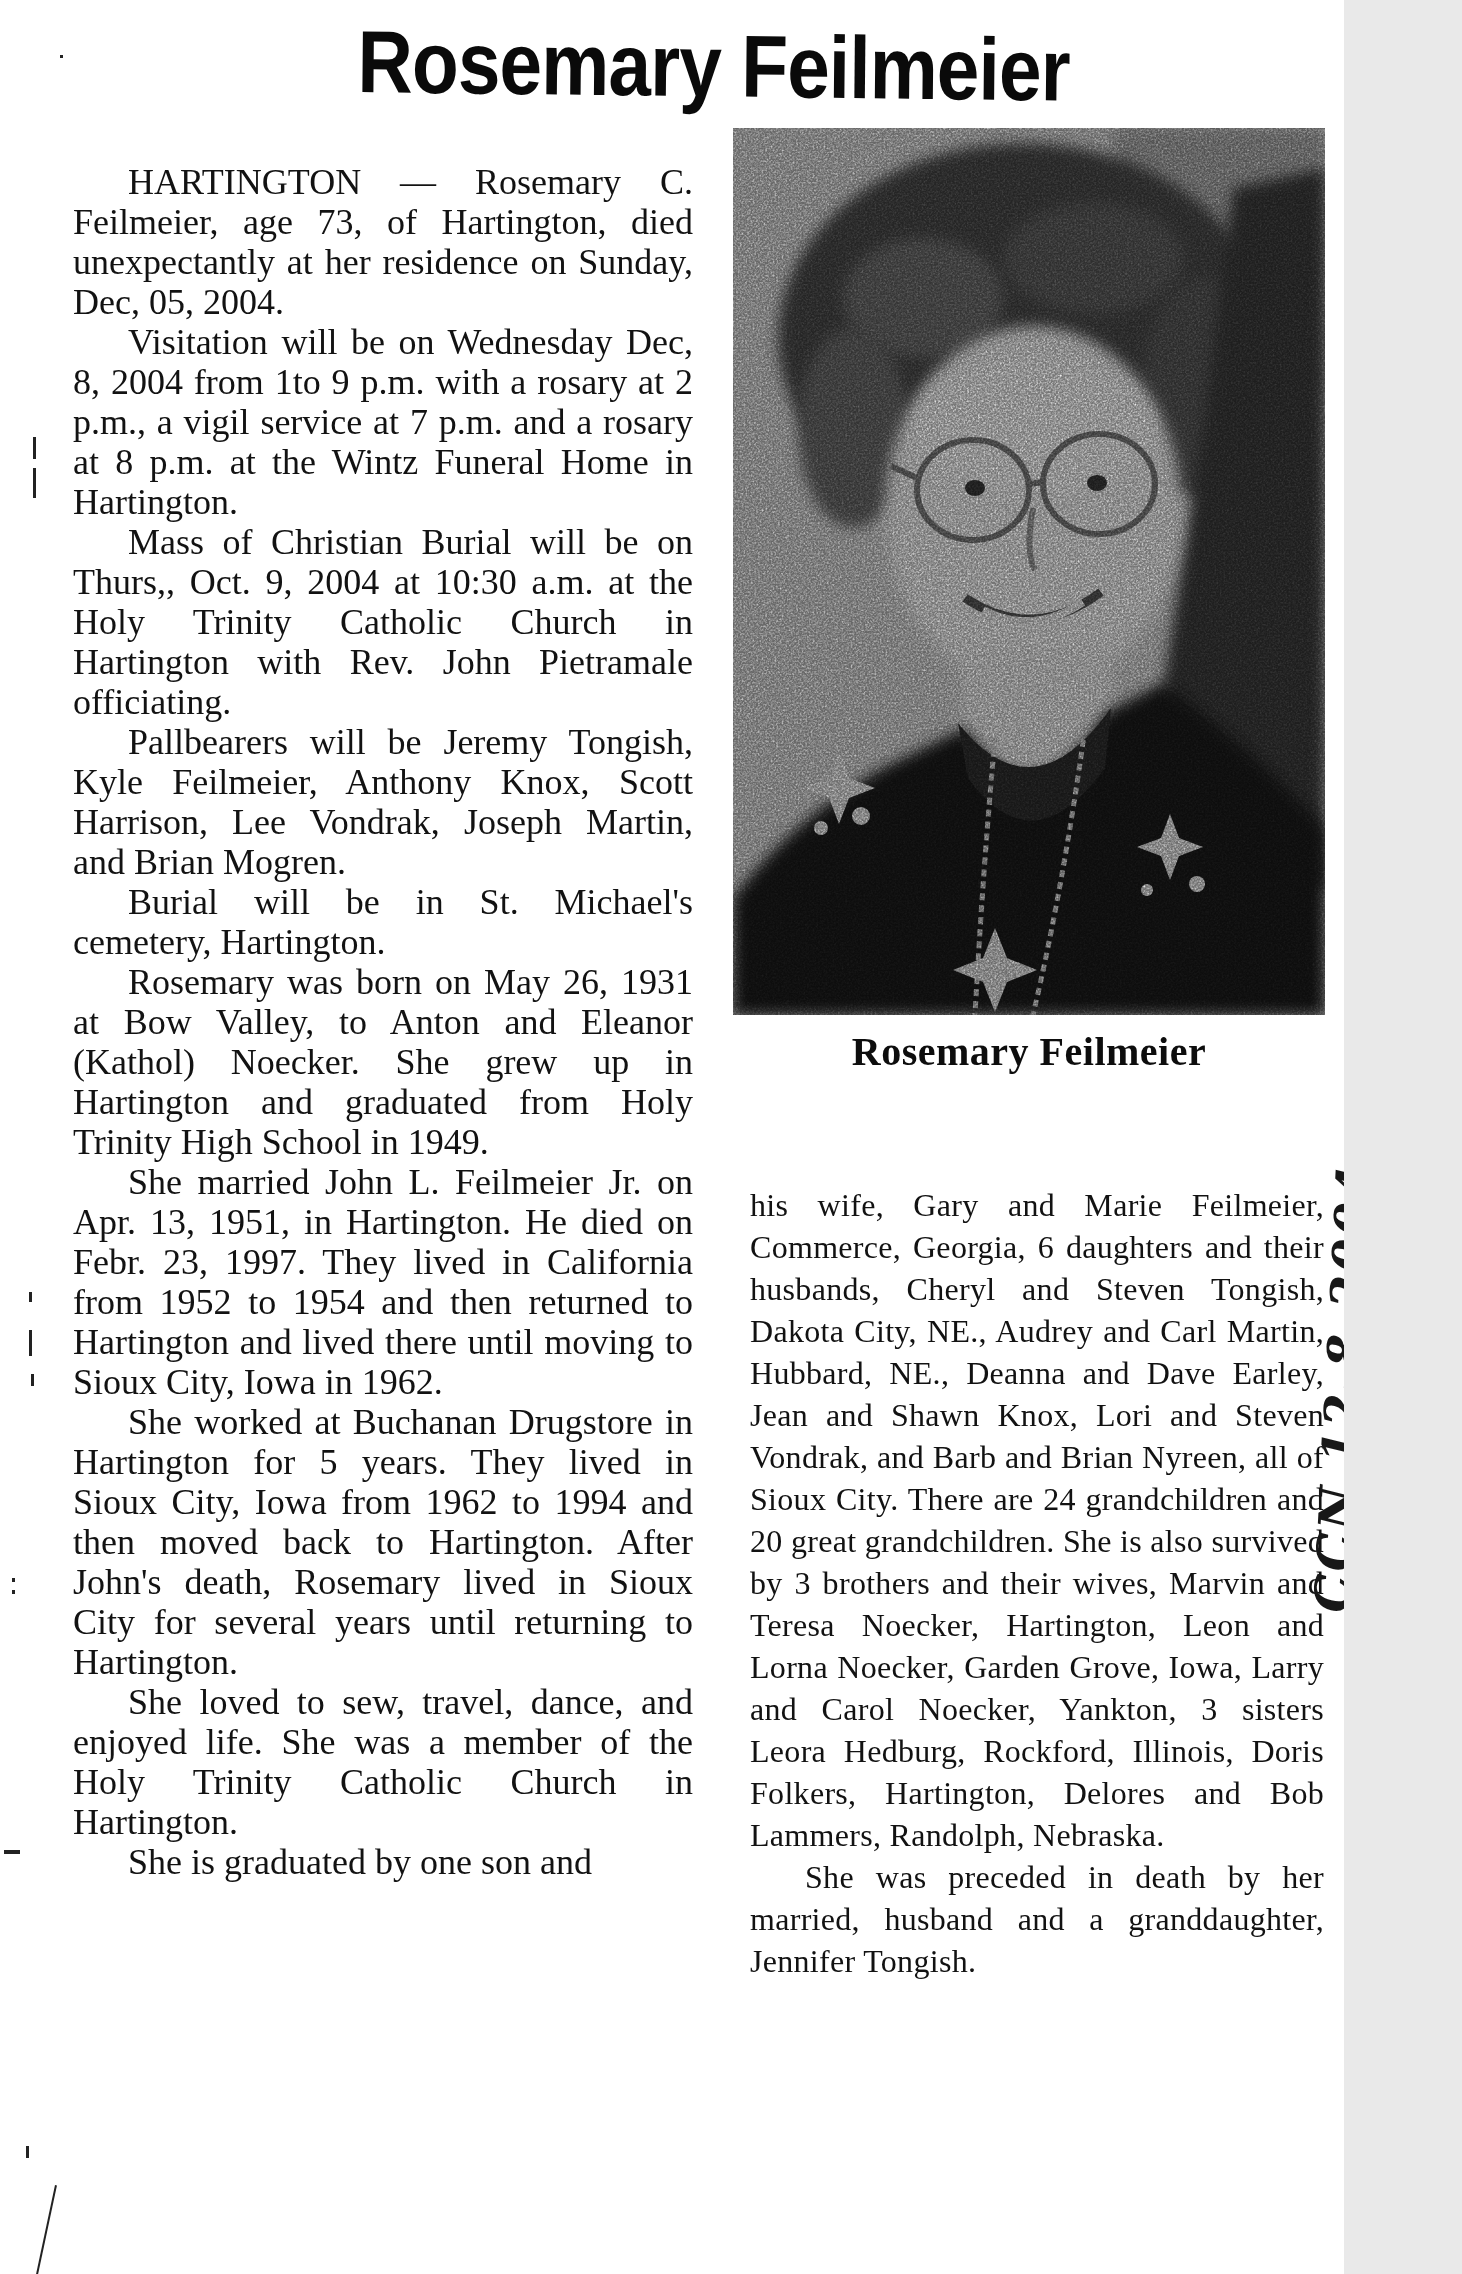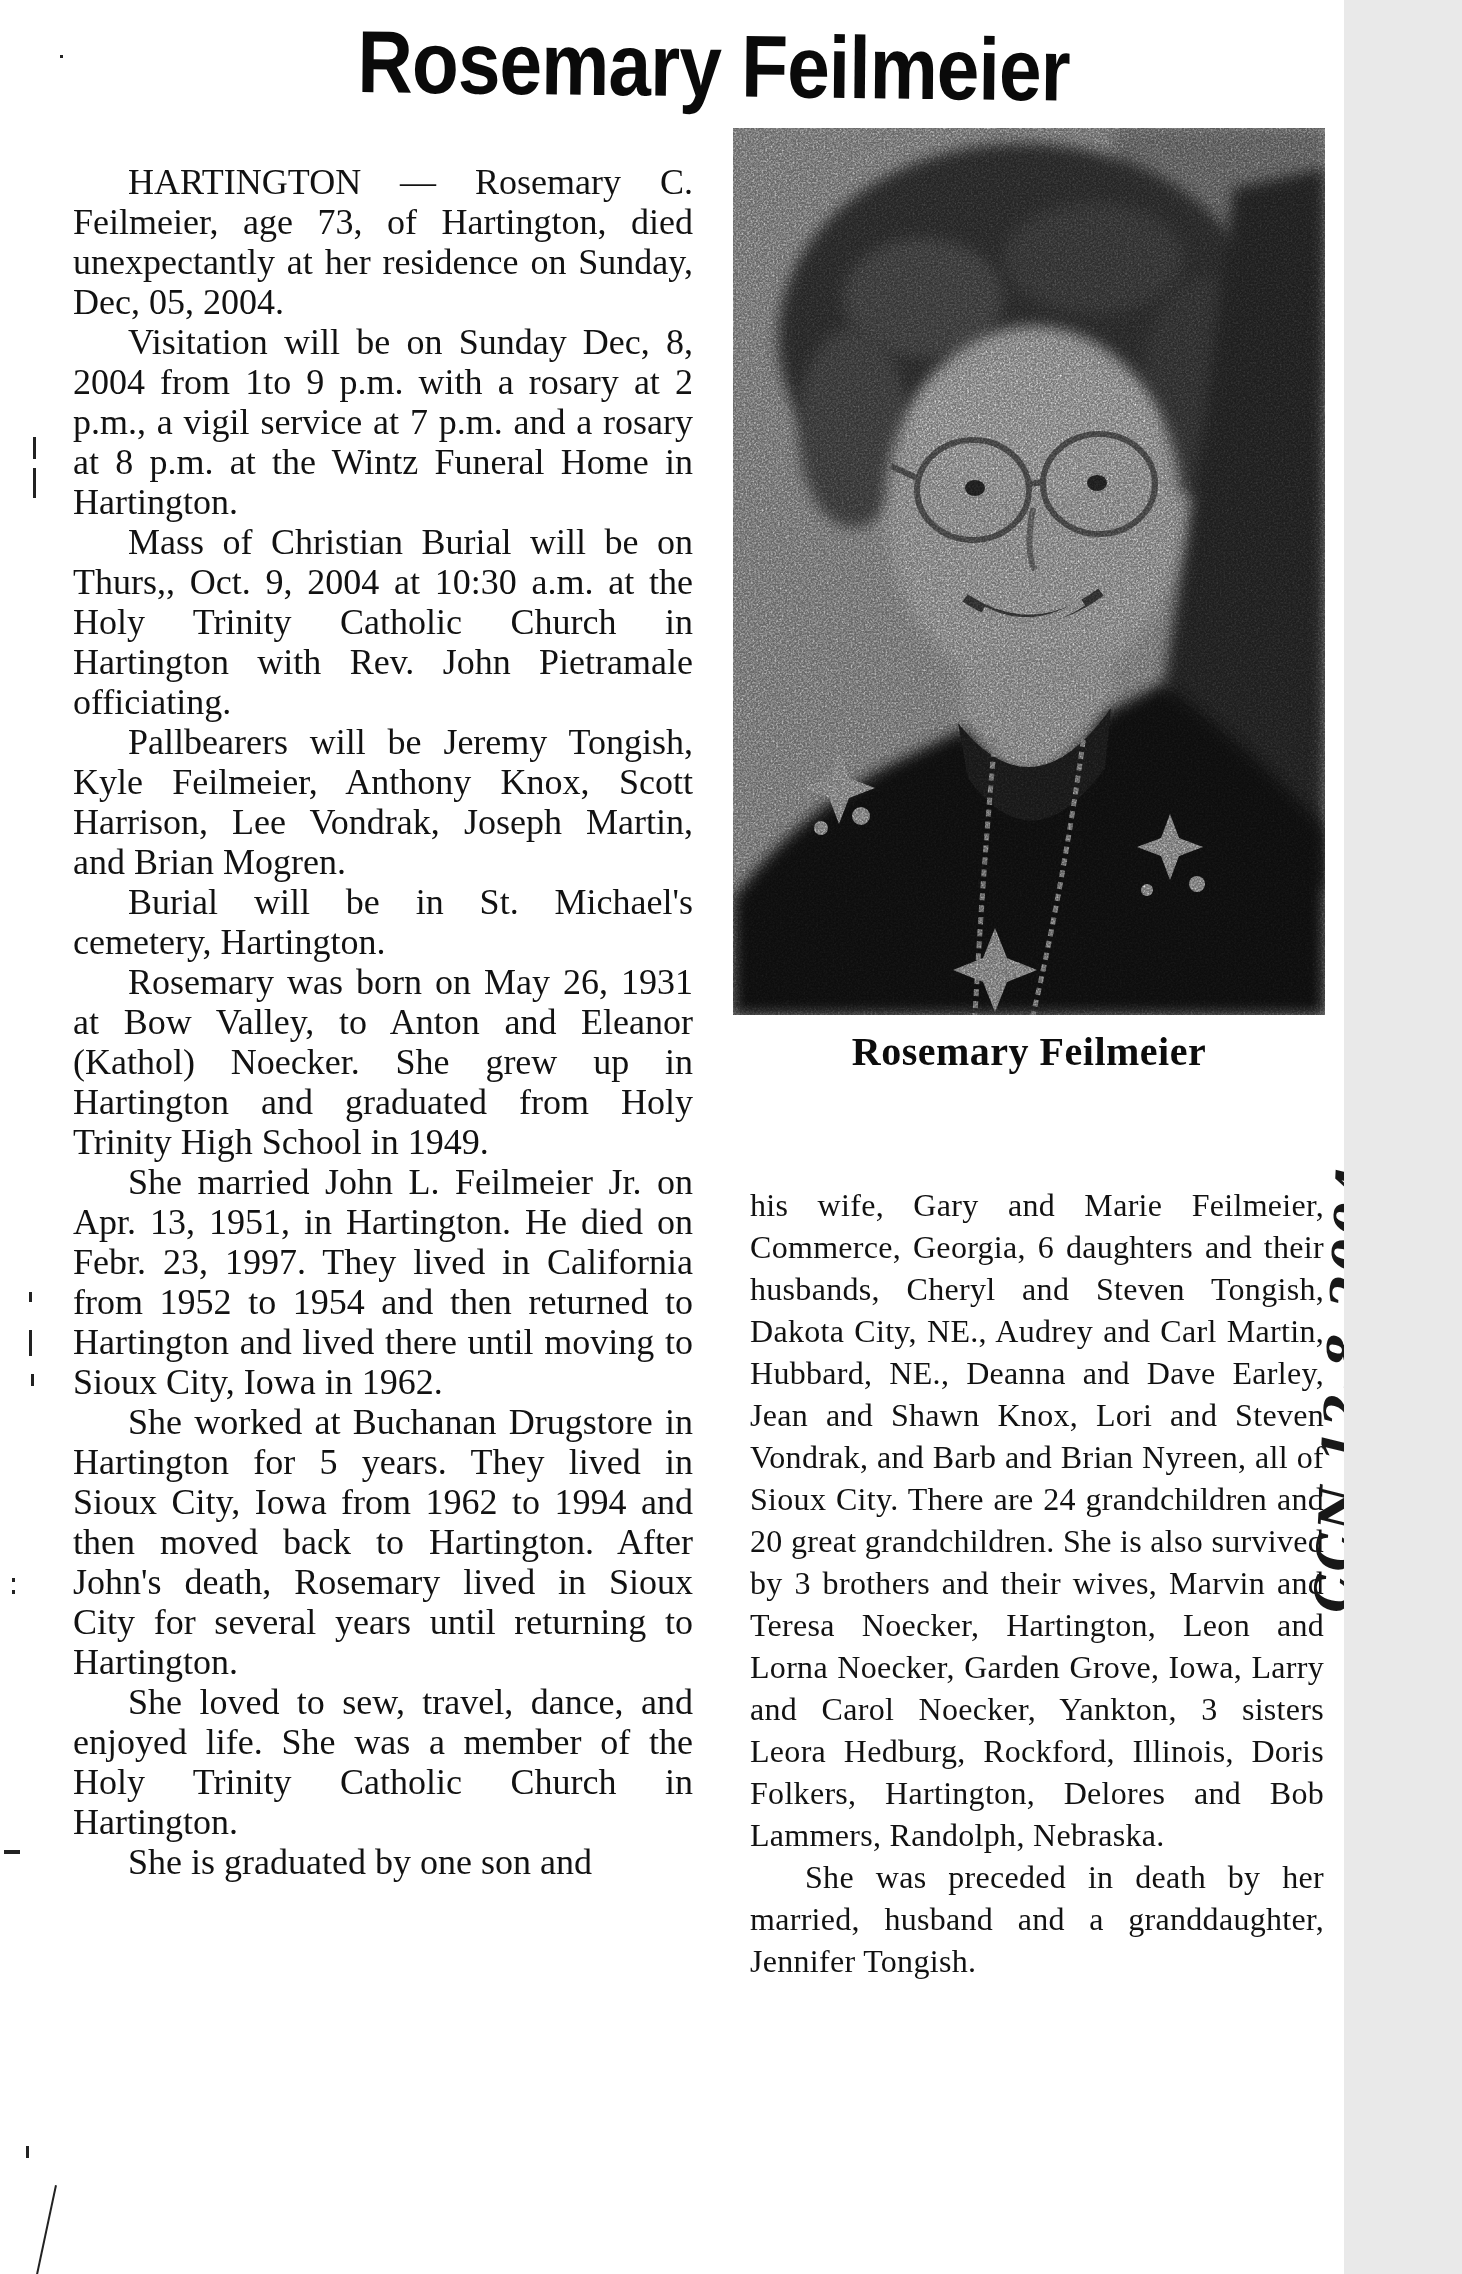--- a/index.html
+++ b/index.html
@@ -62,21 +62,21 @@
 </style>
 </head>
 <body>
 
 <div class="page">
 
   <h1 class="headline">Rosemary Feilmeier</h1>
 
   <div class="col col-left">
     <p>HARTINGTON — Rosemary C. Feilmeier, age 73, of Hartington, died unexpectantly at her residence on Sunday, Dec, 05, 2004.</p>
-    <p>Visitation will be on Sunday Dec, 8, 2004 from 1to 9 p.m. with a rosary at 2 p.m., a vigil service at 7 p.m. and a rosary at 8 p.m. at the Wintz Funeral Home in Hartington.</p>
+    <p>Visitation will be on Wednesday Dec, 8, 2004 from 1to 9 p.m. with a rosary at 2 p.m., a vigil service at 7 p.m. and a rosary at 8 p.m. at the Wintz Funeral Home in Hartington.</p>
     <p>Mass of Christian Burial will be on Thurs,, Oct. 9, 2004 at 10:30 a.m. at the Holy Trinity Catholic Church in Hartington with Rev. John Pietramale officiating.</p>
     <p>Pallbearers will be Jeremy Tongish, Kyle Feilmeier, Anthony Knox, Scott Harrison, Lee Vondrak, Joseph Martin, and Brian Mogren.</p>
     <p>Burial will be in St. Michael's cemetery, Hartington.</p>
     <p>Rosemary was born on May 26, 1931 at Bow Valley, to Anton and Eleanor (Kathol) Noecker. She grew up in Hartington and graduated from Holy Trinity High School in 1949.</p>
     <p>She married John L. Feilmeier Jr. on Apr. 13, 1951, in Hartington. He died on Febr. 23, 1997. They lived in California from 1952 to 1954 and then returned to Hartington and lived there until moving to Sioux City, Iowa in 1962.</p>
     <p>She worked at Buchanan Drugstore in Hartington for 5 years. They lived in Sioux City, Iowa from 1962 to 1994 and then moved back to Hartington. After John's death, Rosemary lived in Sioux City for several years until returning to Hartington.</p>
     <p>She loved to sew, travel, dance, and enjoyed life. She was a member of the Holy Trinity Catholic Church in Hartington.</p>
     <p>She is graduated by one son and</p>
   </div>
 

